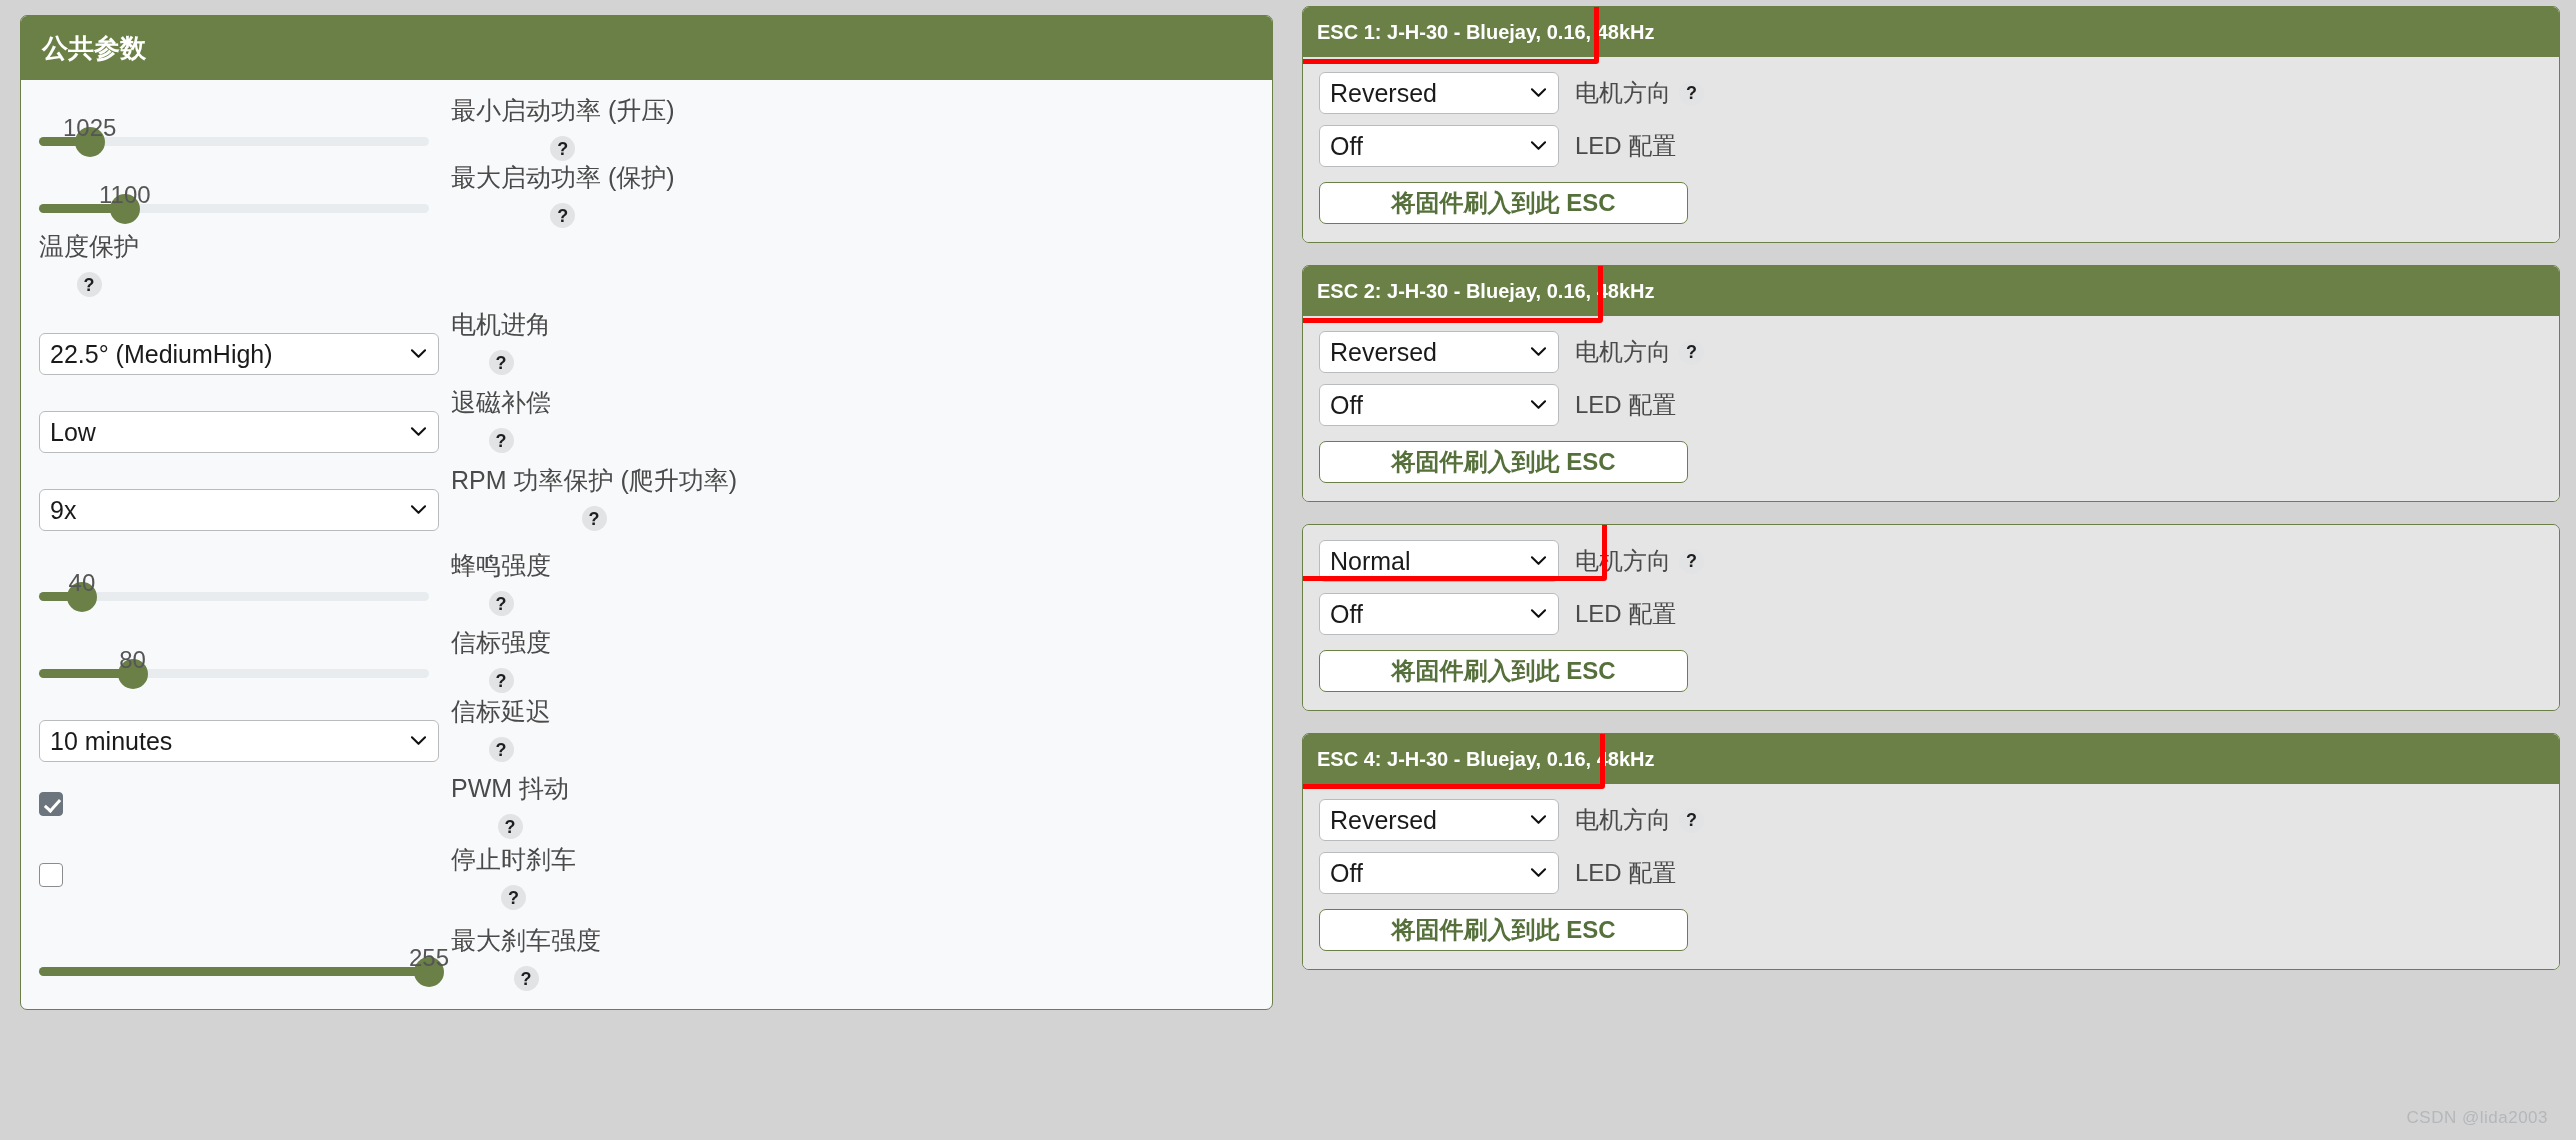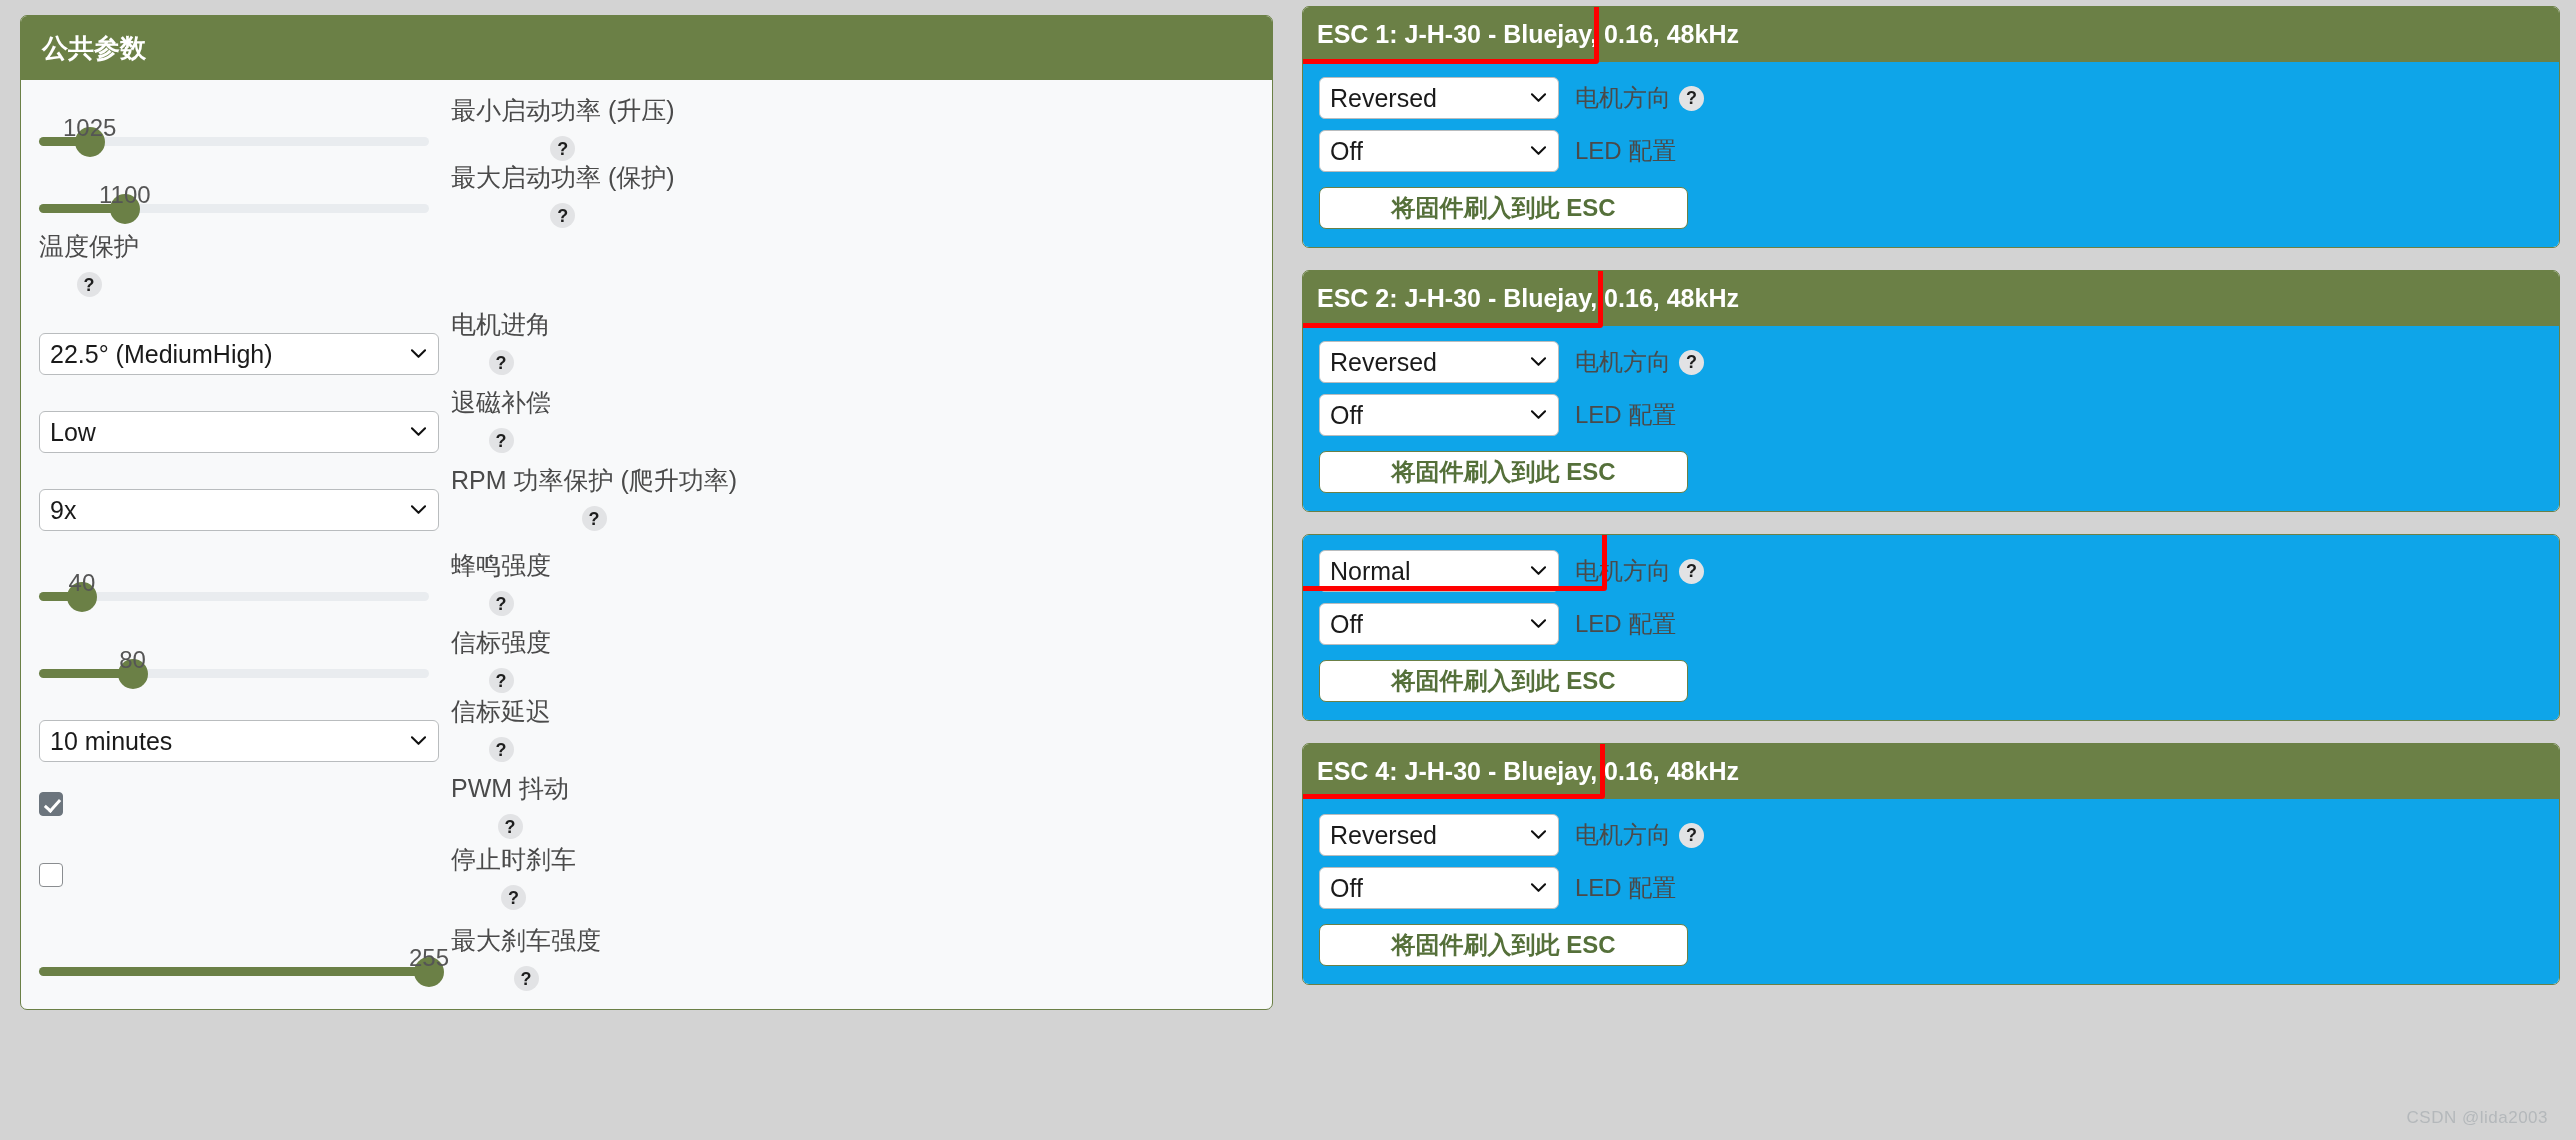--- a/index.html
+++ b/index.html
@@ -156,25 +156,25 @@
   .right-col {
     position: absolute;
     left: 1302px; top: 6px;
     width: 1258px;
   }
   .esc-card { margin-bottom: 22px; position: relative; }
   .esc-head {
     background: #6b8046;
     color: #ffffff;
     font-weight: bold;
-    font-size: 25px;
+    font-size: 20px;
     line-height: 1;
     padding: 15px 18px 15px 14px;
   }
-  .esc-body { padding: 15px 16px 18px 16px; background: #0ea5e9; }
+  .esc-body { padding: 15px 16px 18px 16px; background: #e5e5e5; }
   .esc-row {
     display: flex;
     align-items: center;
     gap: 16px;
     margin-bottom: 11px;
   }
   .esc-select { width: 240px; flex: 0 0 240px; }
   .esc-label {
     color: #4a4a4a;
     font-size: 24px;

